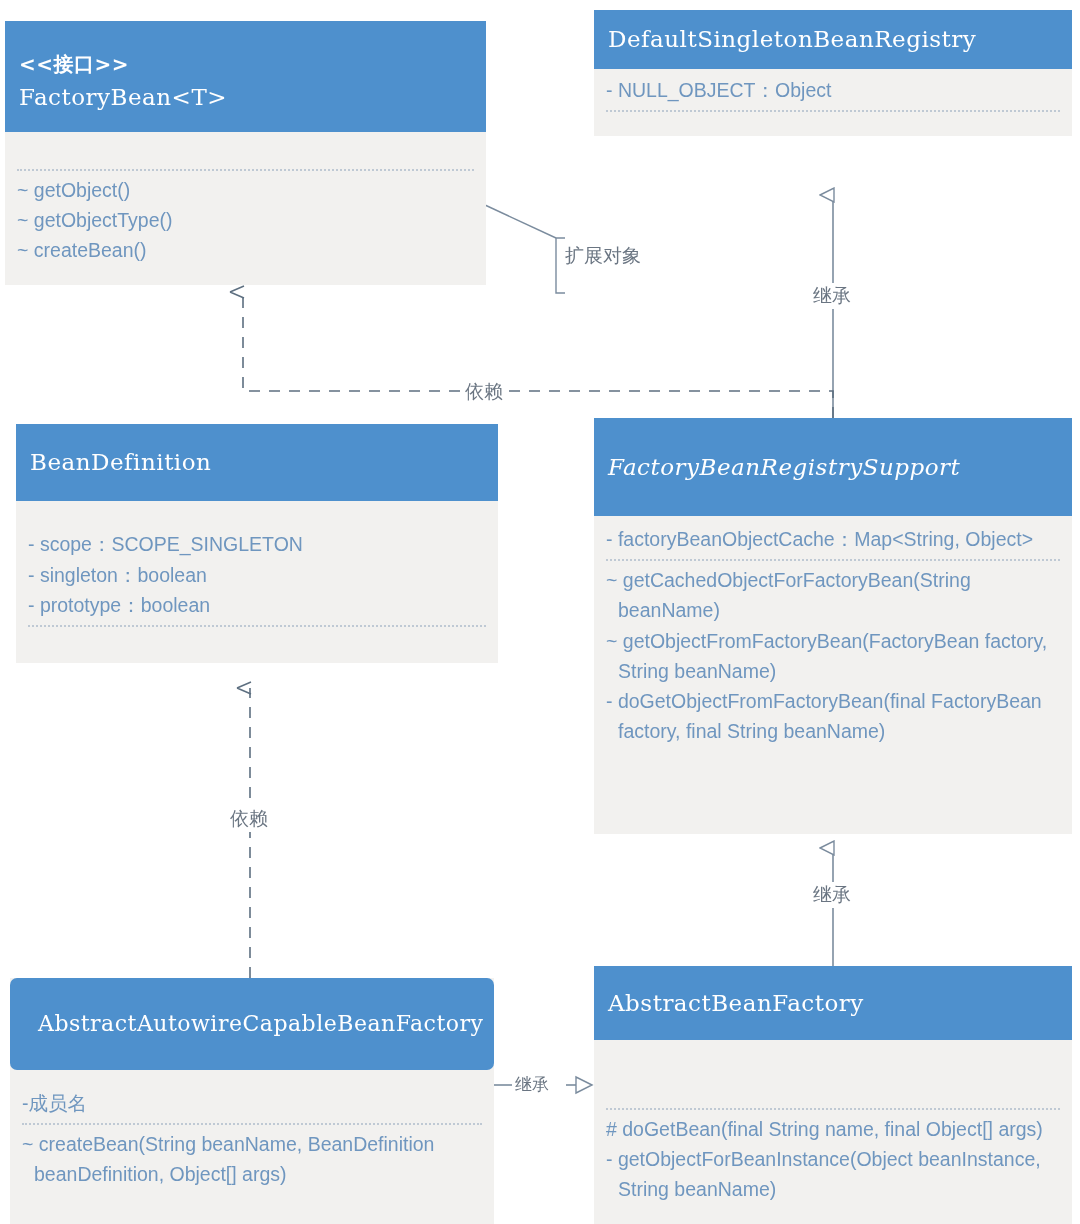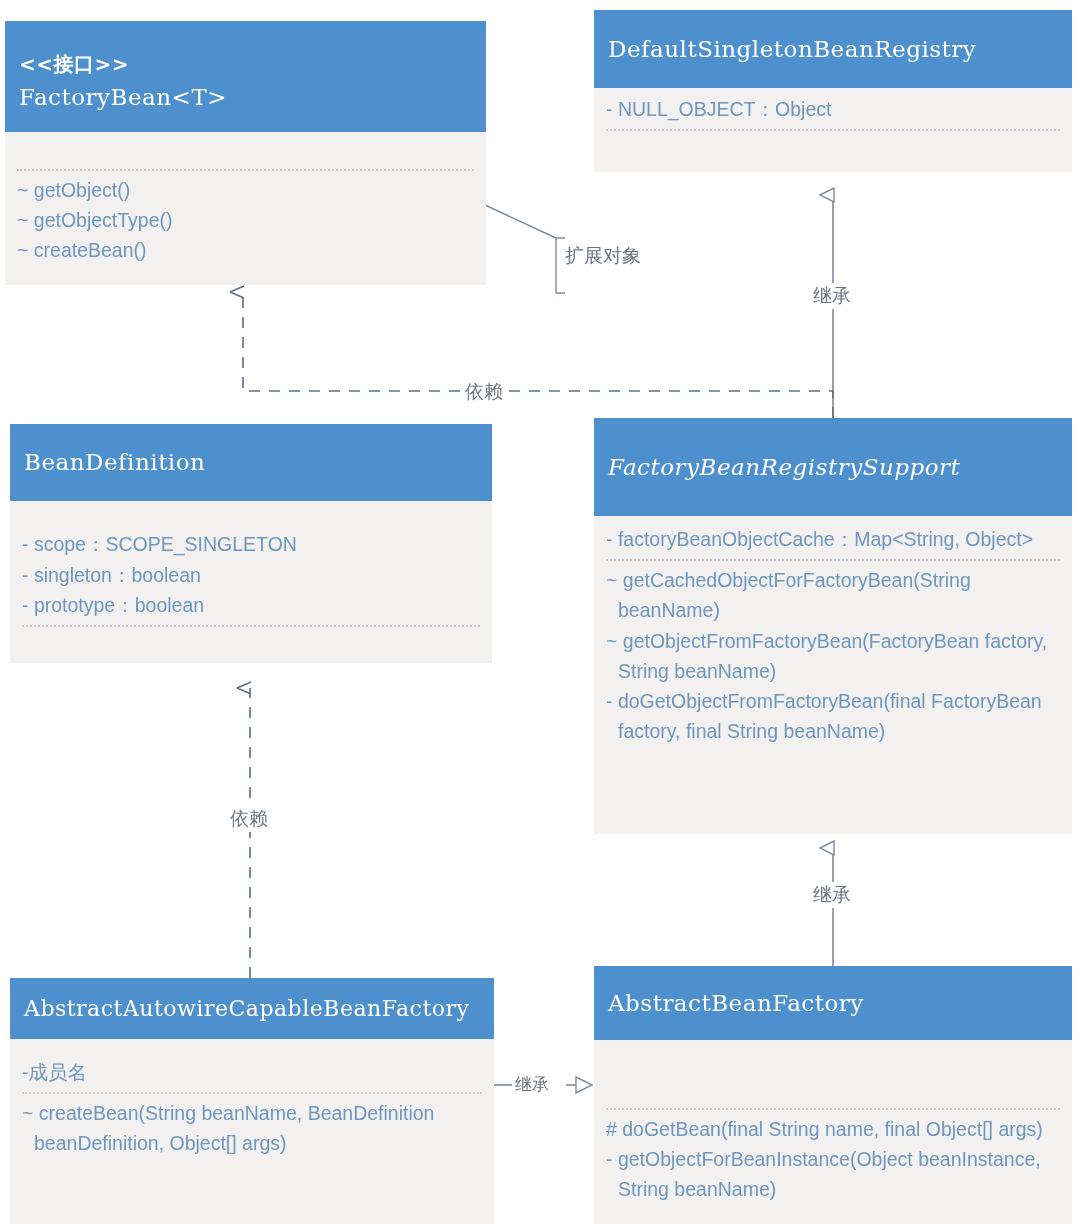--- a/index.html
+++ b/index.html
@@ -149,34 +149,34 @@
       <div class="empty-compartment"></div>
       <div class="compartment-sep"></div>
       <ul class="op-list">
         <li>~ getObject()</li>
         <li>~ getObjectType()</li>
         <li>~ createBean()</li>
       </ul>
     </div>
   </div>
 
-  <div class="uml-box" style="left:594px; top:10px; width:478px; height:162px;">
+  <div class="uml-box" style="left:594px; top:10px; width:478px; height:126px;">
     <div class="uml-header" style="height:78px; padding:0 14px;">
       <div class="cls-name">DefaultSingletonBeanRegistry</div>
     </div>
     <div class="uml-body">
       <ul class="attr-list">
         <li>- NULL_OBJECT：Object</li>
       </ul>
       <div class="compartment-sep"></div>
       <div class="empty-compartment"></div>
     </div>
   </div>
 
-  <div class="uml-box" style="left:10px; top:424px; width:482px; height:239px;">
+  <div class="uml-box" style="left:16px; top:424px; width:482px; height:239px;">
     <div class="uml-header" style="height:80px; padding:0 14px;">
       <div class="cls-name">BeanDefinition</div>
     </div>
     <div class="uml-body" style="padding-top:28px;">
       <ul class="attr-list">
         <li>- scope：SCOPE_SINGLETON</li>
         <li>- singleton：boolean</li>
         <li>- prototype：boolean</li>
       </ul>
       <div class="compartment-sep"></div>
@@ -195,21 +195,21 @@
       <div class="compartment-sep"></div>
       <ul class="op-list">
         <li>~ getCachedObjectForFactoryBean(String beanName)</li>
         <li>~ getObjectFromFactoryBean(FactoryBean factory, String beanName)</li>
         <li>- doGetObjectFromFactoryBean(final FactoryBean factory, final String beanName)</li>
       </ul>
     </div>
   </div>
 
   <div class="uml-box" style="left:10px; top:978px; width:484px; height:246px;">
-    <div class="uml-header" style="height:61px; padding:0 14px;">
+    <div class="uml-header" style="height:92px; padding:0 28px;border-radius:7px;">
       <div class="cls-name" style="font-size:22px;">AbstractAutowireCapableBeanFactory</div>
     </div>
     <div class="uml-body" style="padding-top:18px;">
       <ul class="attr-list">
         <li>-成员名</li>
       </ul>
       <div class="compartment-sep"></div>
       <ul class="op-list">
         <li>~ createBean(String beanName, BeanDefinition beanDefinition, Object[] args)</li>
       </ul>

